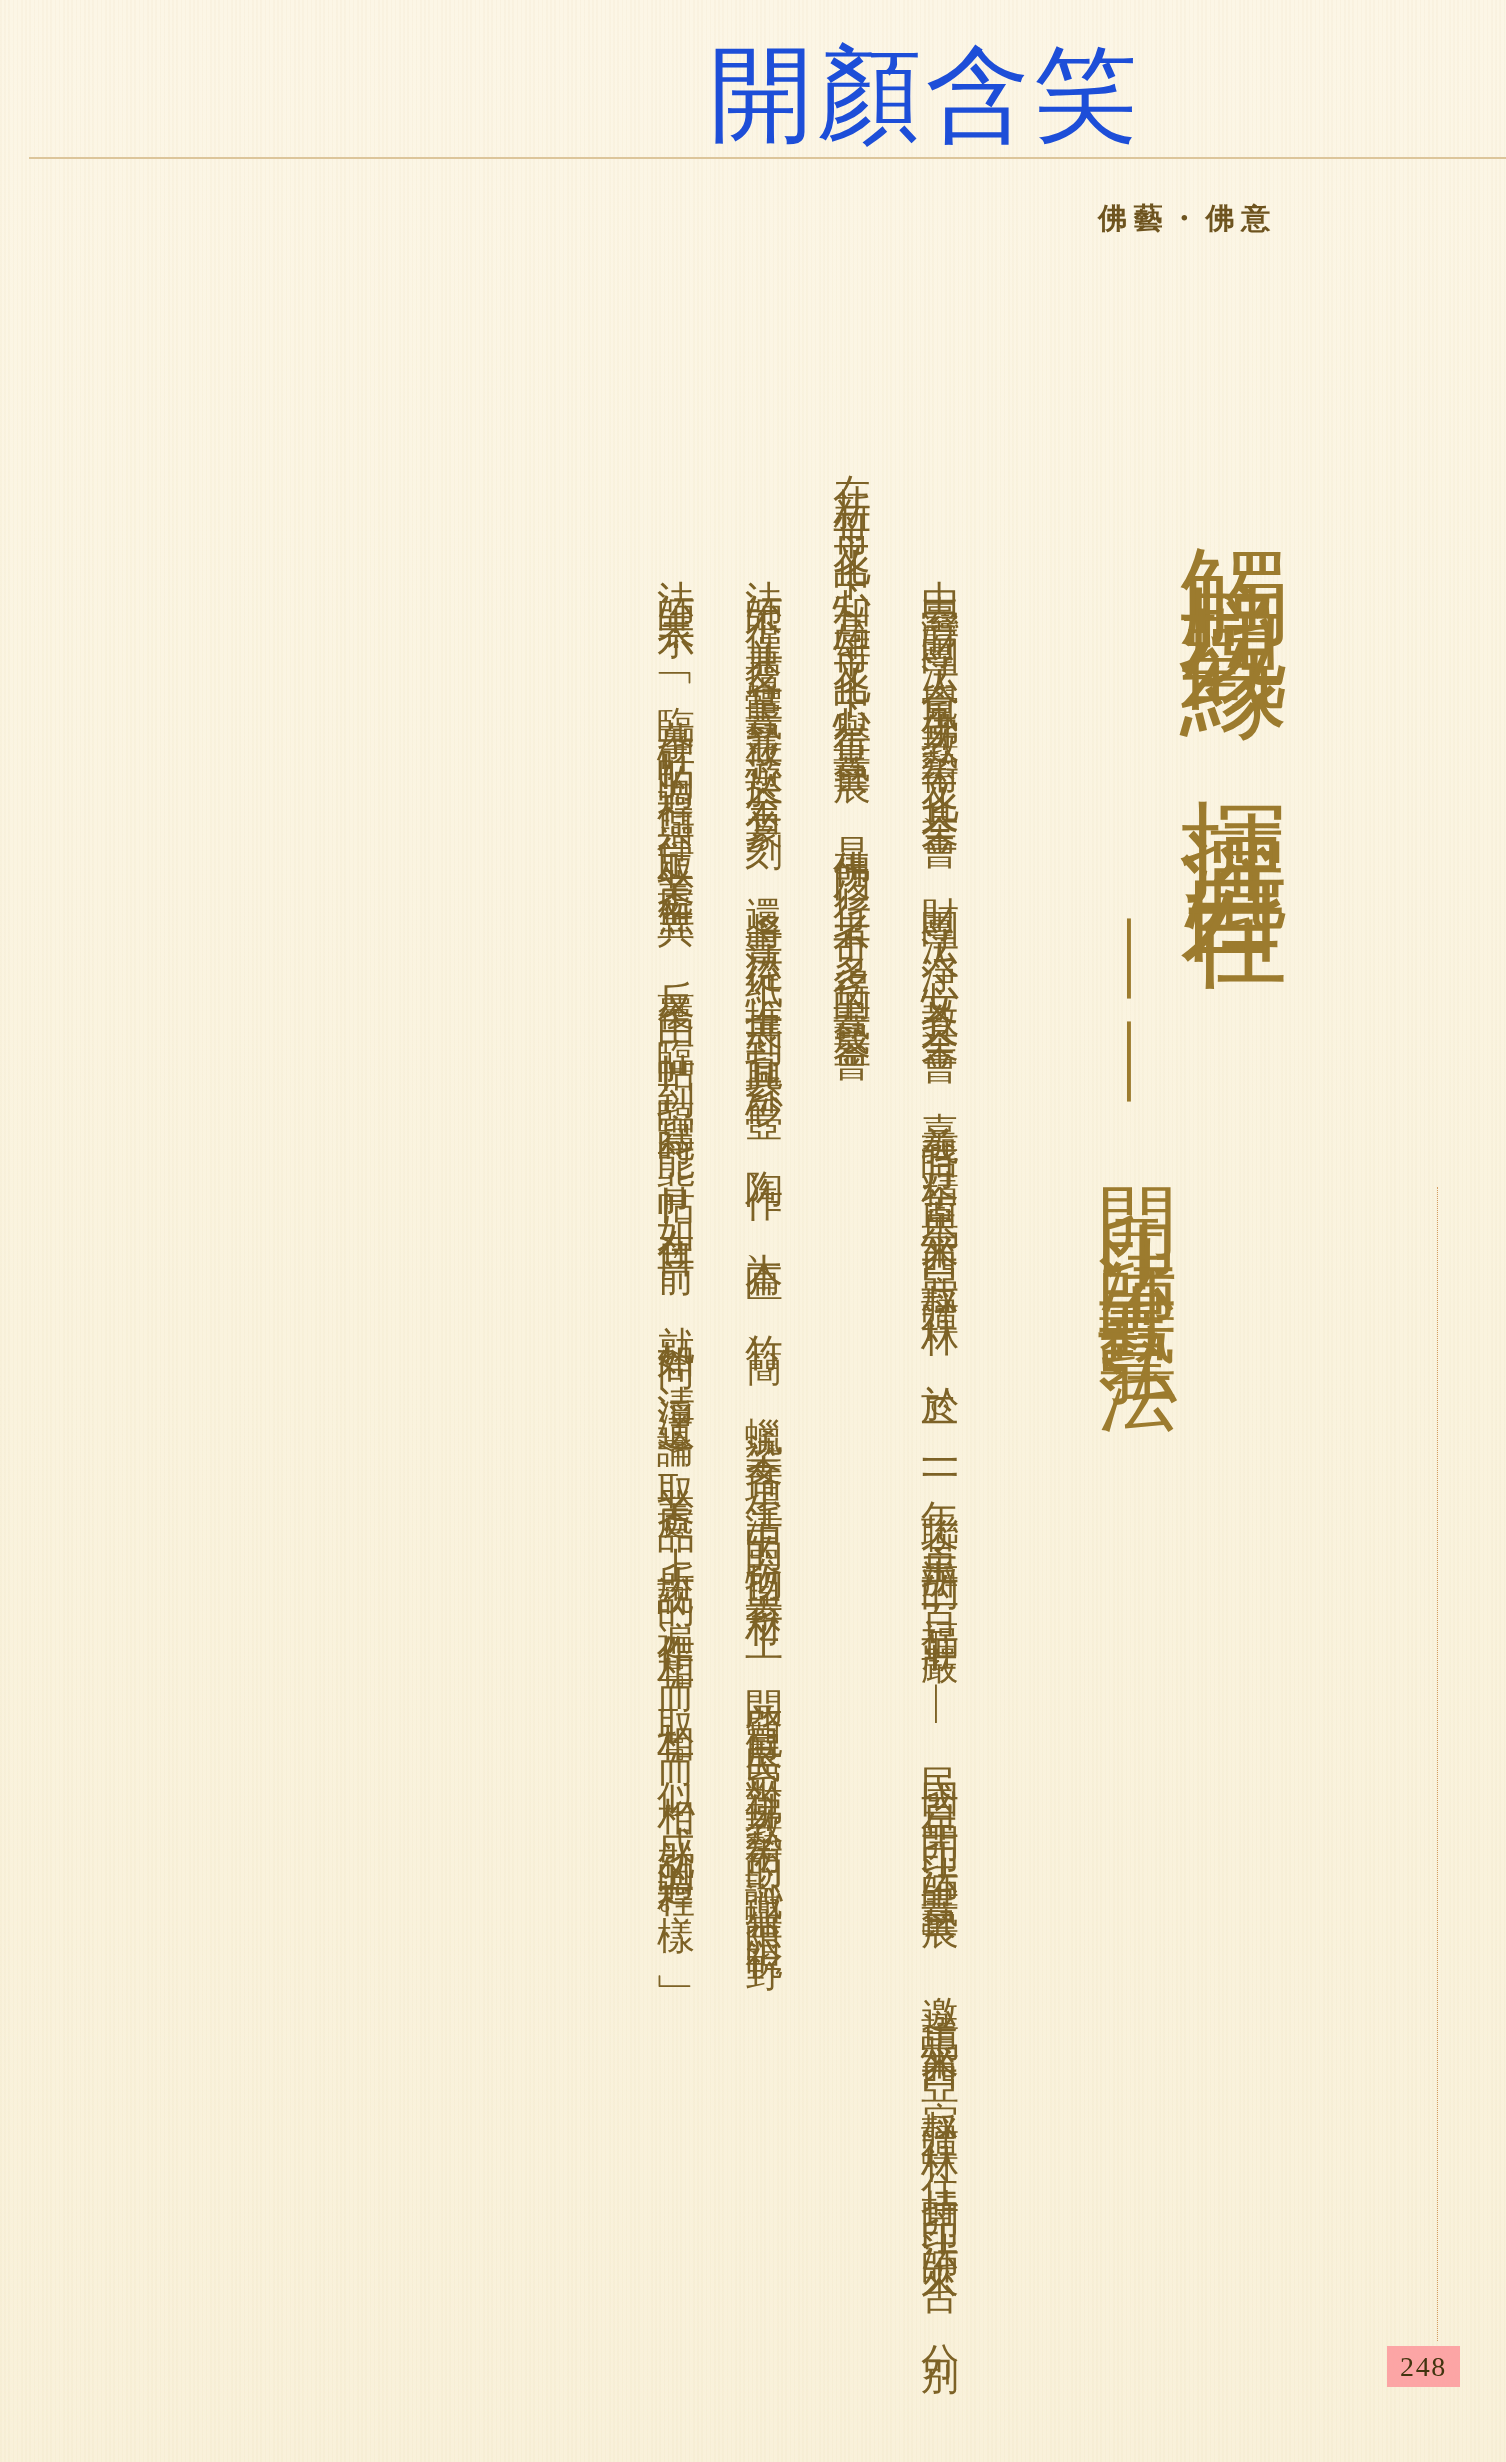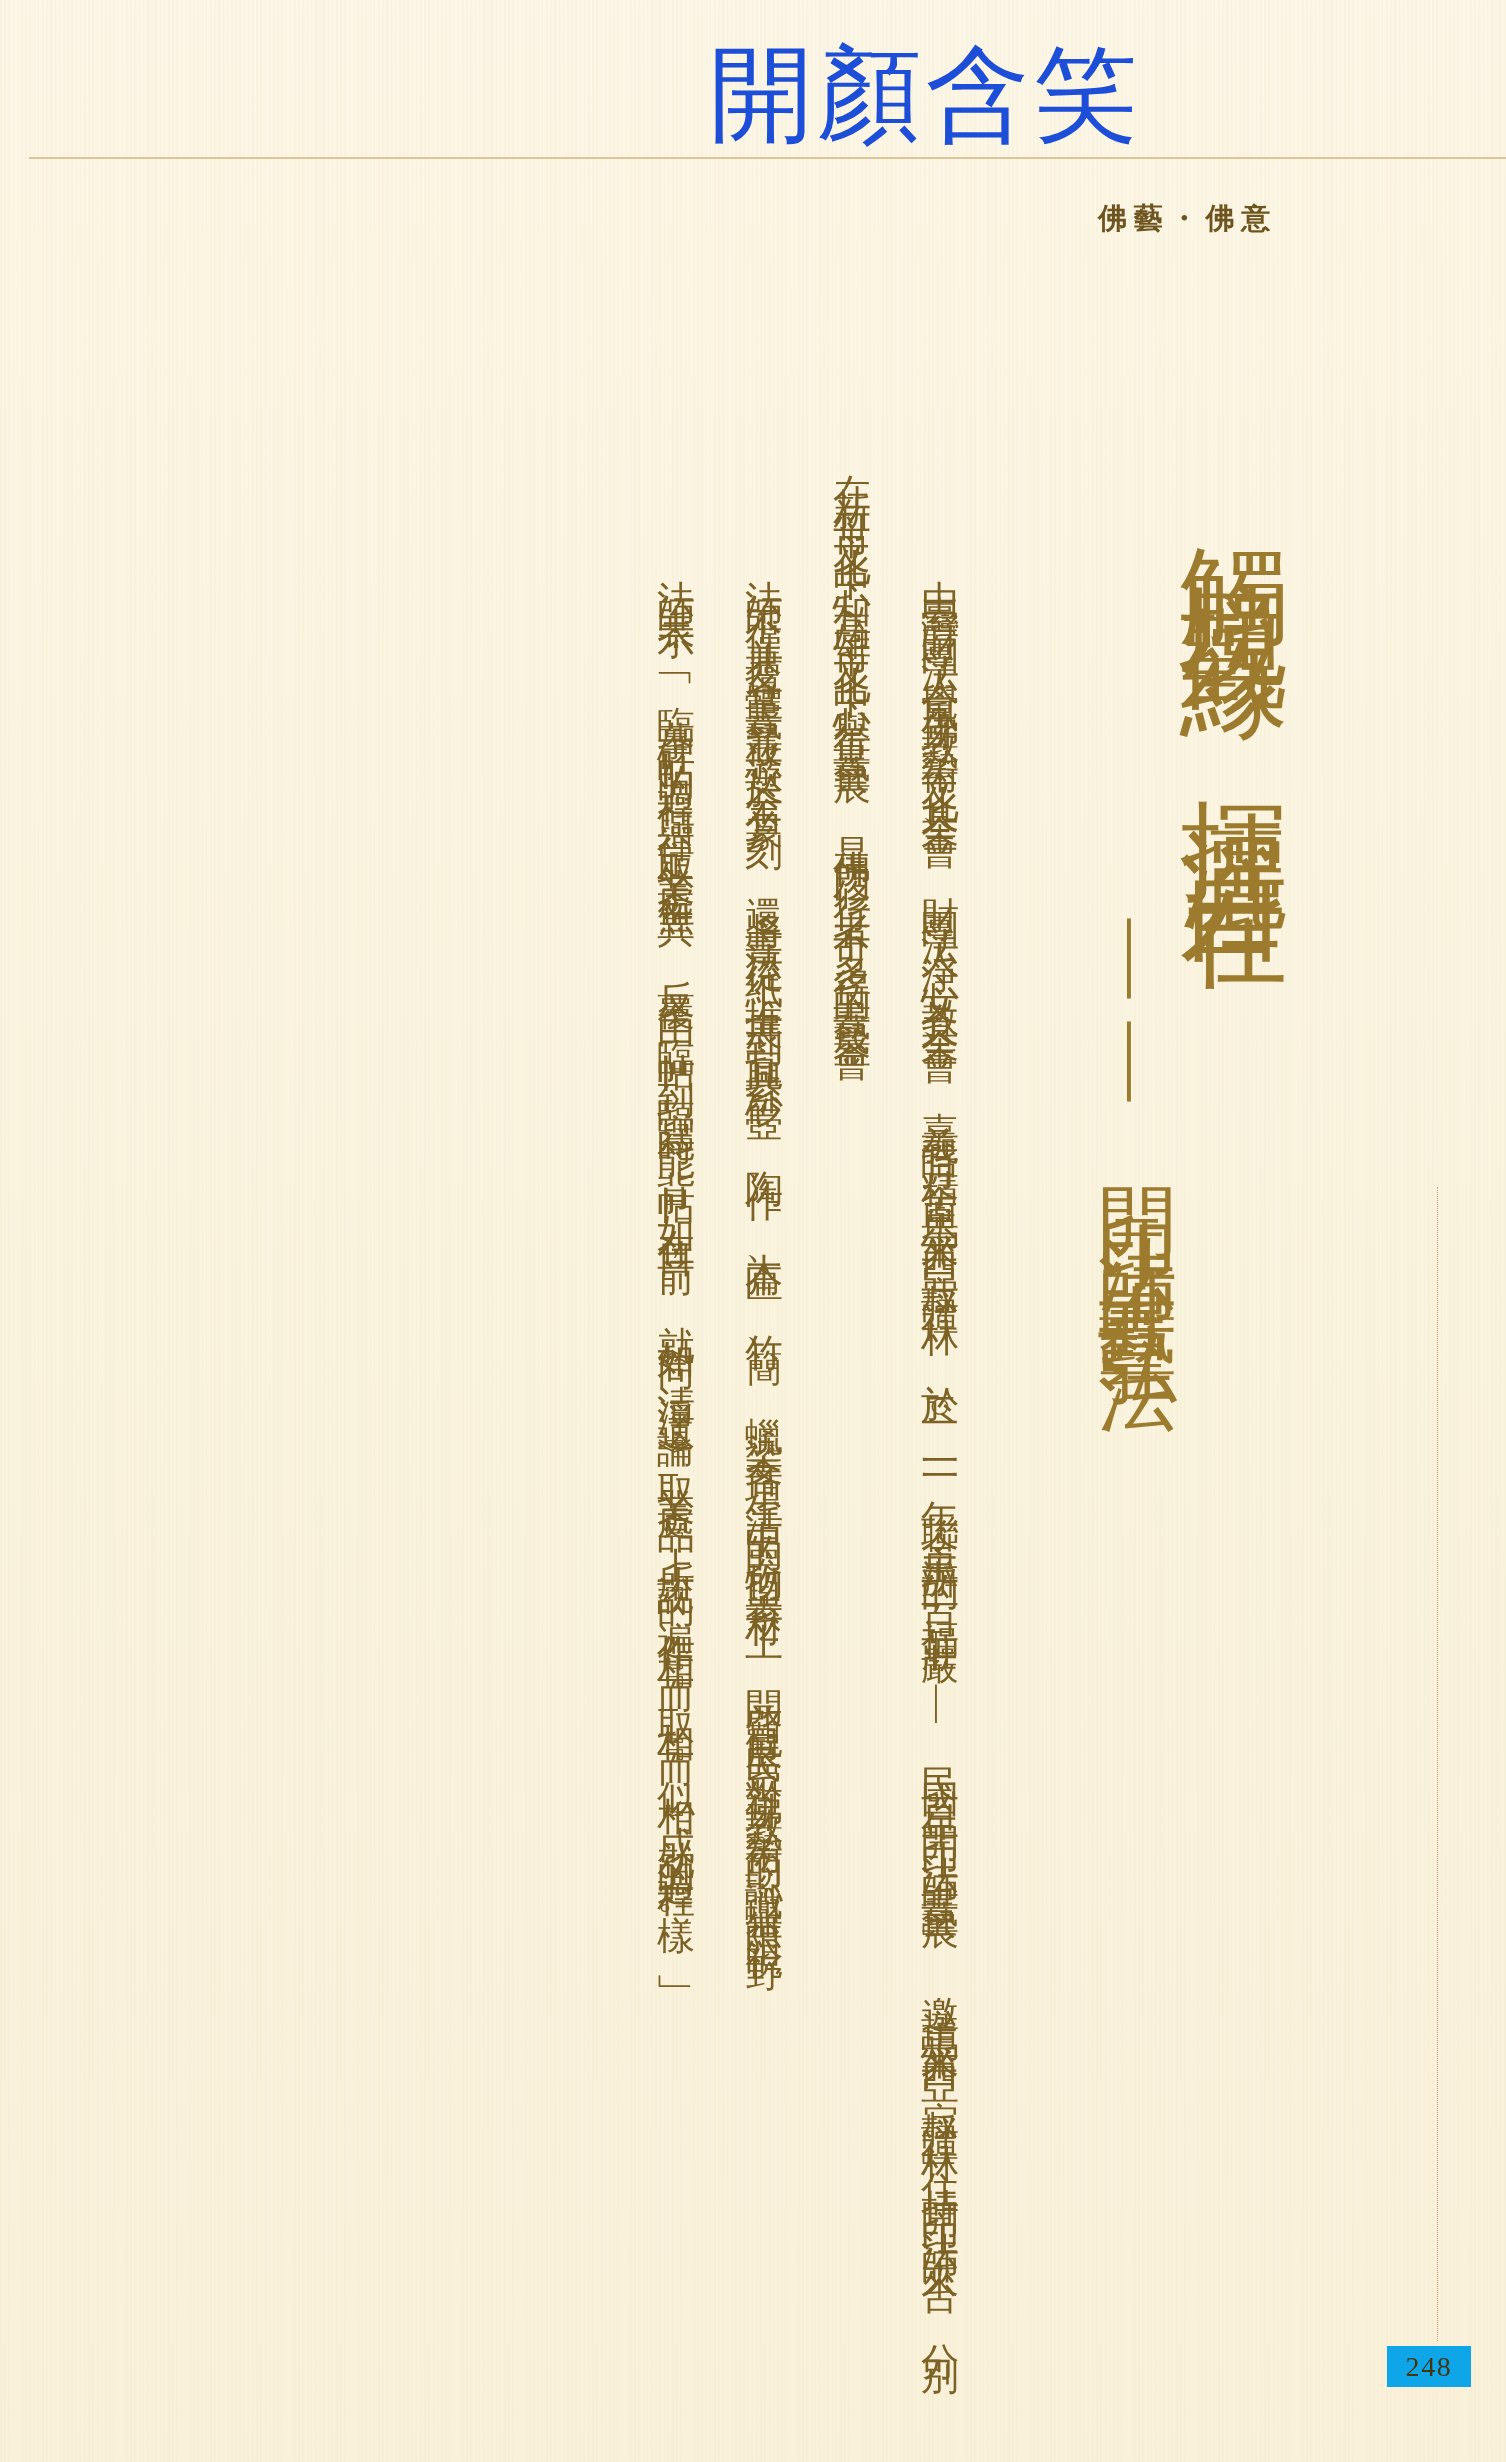--- a/index.html
+++ b/index.html
@@ -80,22 +80,22 @@
   
   .dotted-rule {
     position: absolute;
     left: 1437px; top: 1187px;
     height: 1154px; width: 0;
     border-left: 1.6px dotted #d49d62;
   }
   .page-number {
     position: absolute;
     left: 1387px; top: 2346px;
-    width: 84px; height: 41px;
-    background: #0ea5e9;
+    width: 73px; height: 41px;
+    background: #fca5a5;
     color: #423510;
     font-size: 28px;
     display: flex;
     align-items: center;
     justify-content: center;
     letter-spacing: 1.6px;
   }
 </style>
 </head>
 <body>

